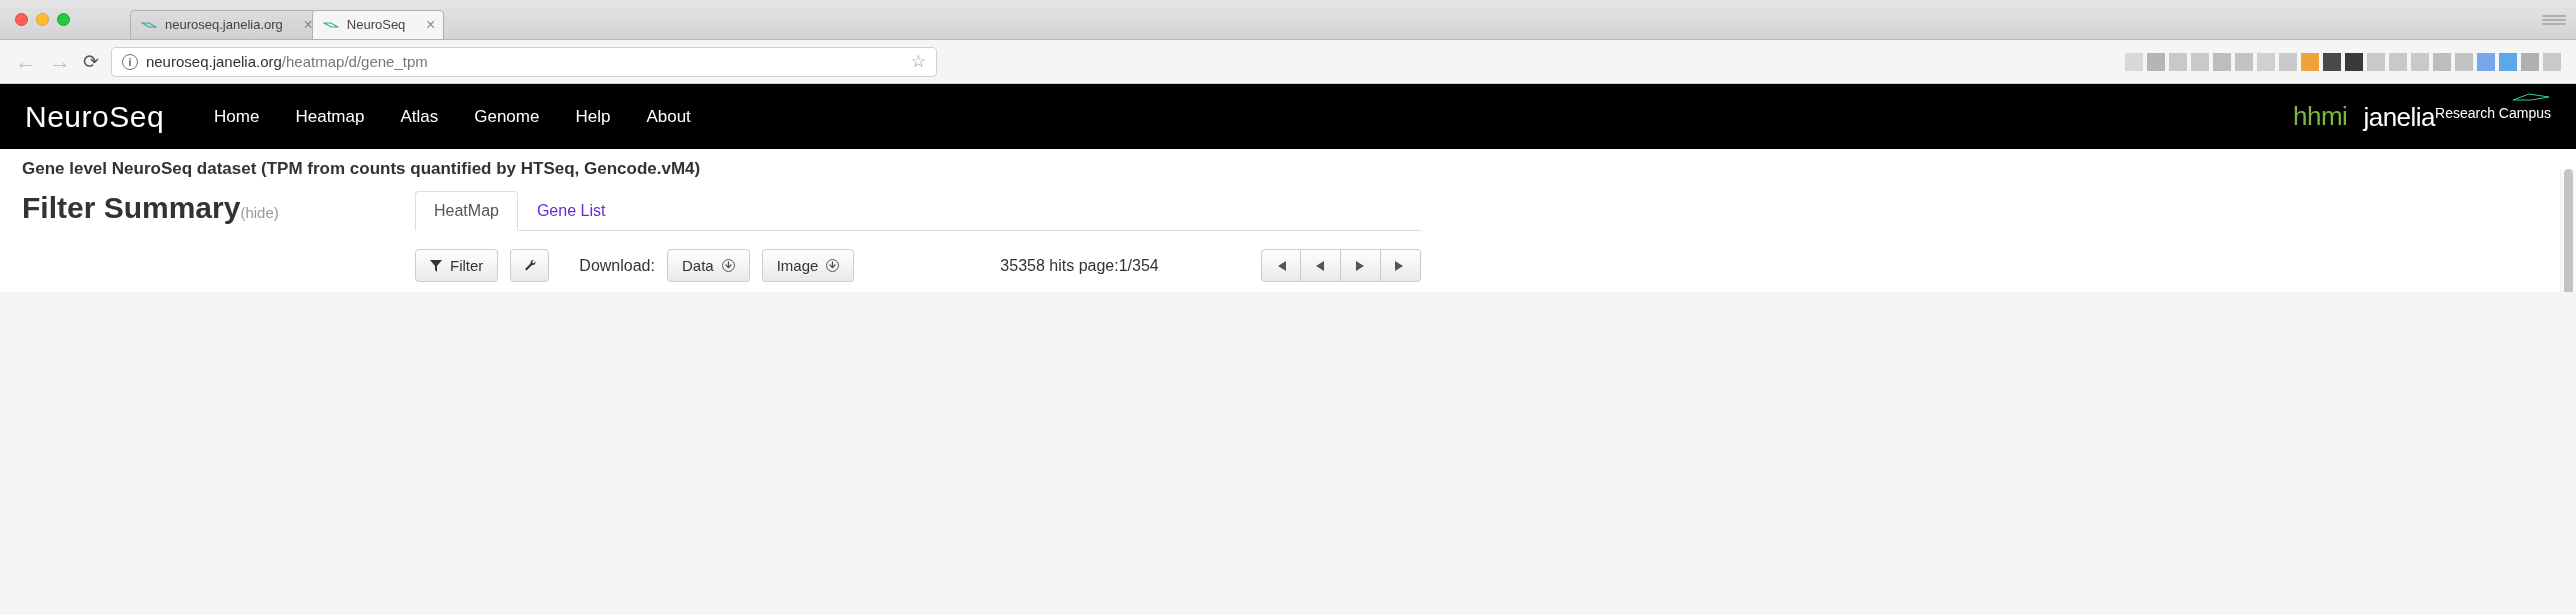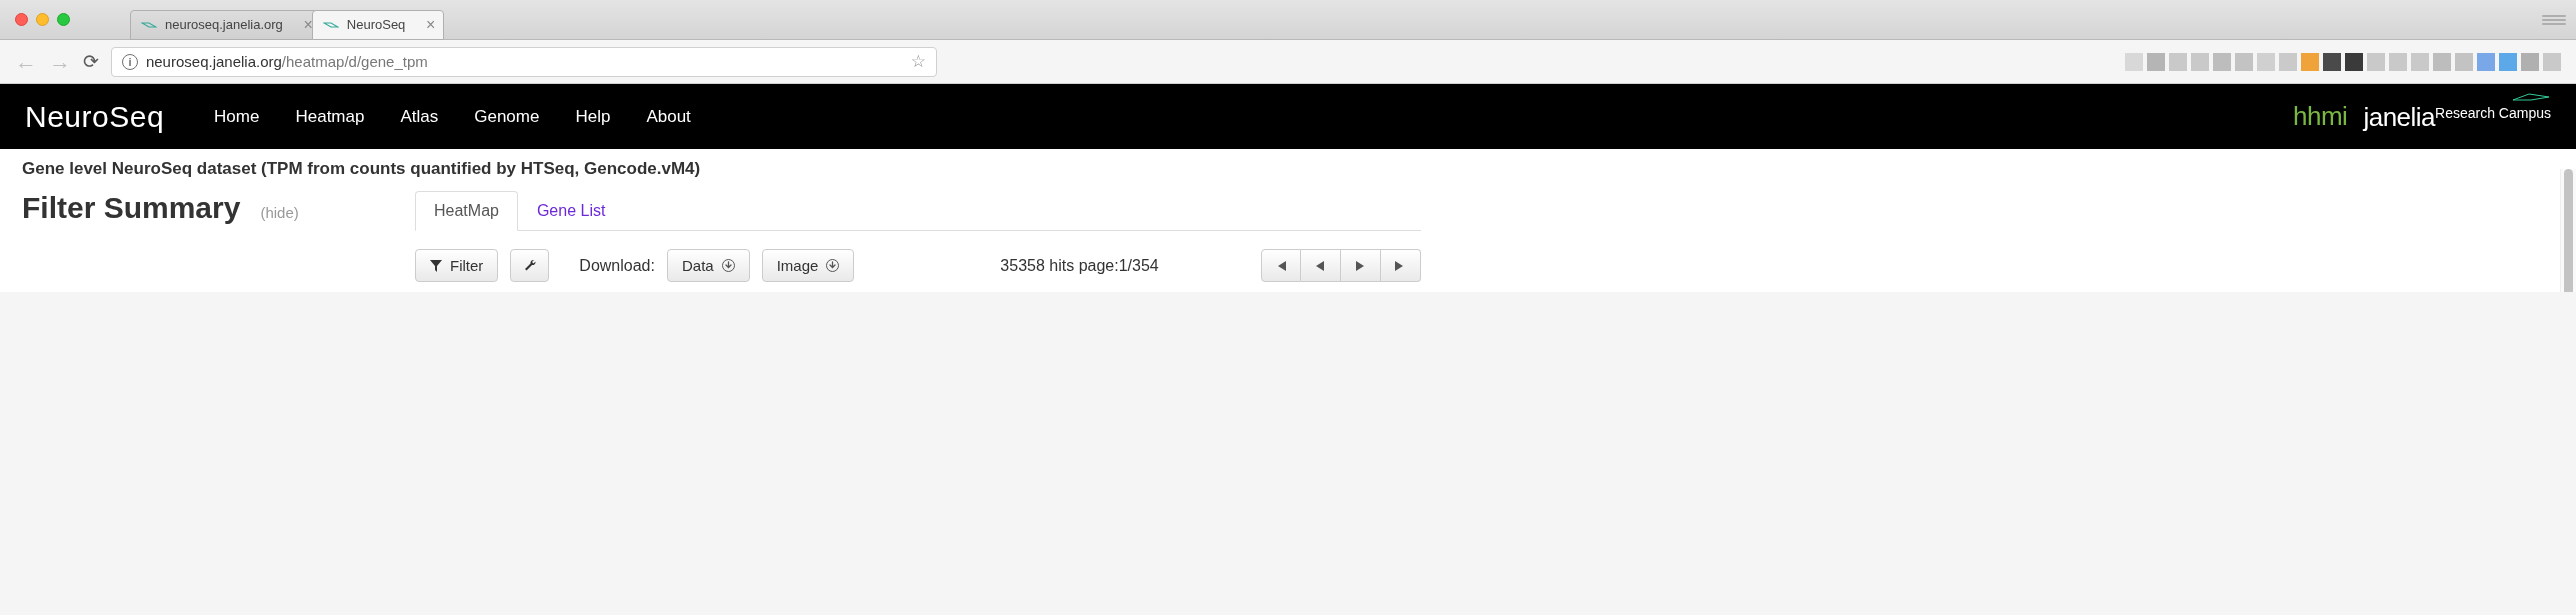--- a/index.html
+++ b/index.html
@@ -41,21 +41,21 @@
 .jan-sub{font-size:14px;color:#fff;margin-top:2px}
 .content{padding:10px 22px;background:#fff;position:relative}
 .desc{font-size:17px;font-weight:700;color:#333;margin-bottom:12px}
 .search-row{display:flex;align-items:center;gap:30px;margin-bottom:20px}
 .search-label{font-size:16px;color:#333;width:239px;text-align:center}
 .search-wrap{position:relative;width:956px}
 .search-input{width:100%;height:36px;border:1px solid #ccc;border-radius:3px;padding:4px 8px;font-size:14px;background:#fff;box-shadow:inset 0 1px 2px rgba(0,0,0,0.07)}
 .qmark{position:absolute;right:-20px;top:10px;width:15px;height:15px;background:#000;color:#fff;border-radius:50%;display:flex;align-items:center;justify-content:center;font-size:11px;font-weight:700}
 .hidefilter{color:#0d75cb;font-size:16px;text-decoration:none;margin-left:50px}
 .bottom-row{display:flex;align-items:flex-start}
-.fs-head{display:flex;align-items:baseline;gap:20px;width:393px}
+.fs-head{display:flex;align-items:baseline;gap:0;width:393px}
 .fs-title{font-size:30px;font-weight:700;color:#333}
 .fs-hide{font-size:15px;color:#999}
 .tabpanel{}
 .tabrow{display:flex;gap:0;border-bottom:1px solid #ddd;margin-bottom:18px}
 .ptab{padding:10px 18px;font-size:16px;border:1px solid transparent;border-radius:4px 4px 0 0;cursor:pointer;margin-bottom:-1px}
 .ptab.active{border-color:#ddd #ddd #fff #ddd;background:#fff;color:#555}
 .ptab.inactive{color:#6d28d9}
 .toolbar{display:flex;align-items:center;gap:12px}
 .tbtn{height:33px;padding:0 14px;background:linear-gradient(#fff,#e9e9e9);border:1px solid #ccc;border-radius:4px;font-size:15px;color:#333;display:flex;align-items:center;gap:8px;cursor:pointer}
 .tbtn.icon-only{padding:0 11px}

